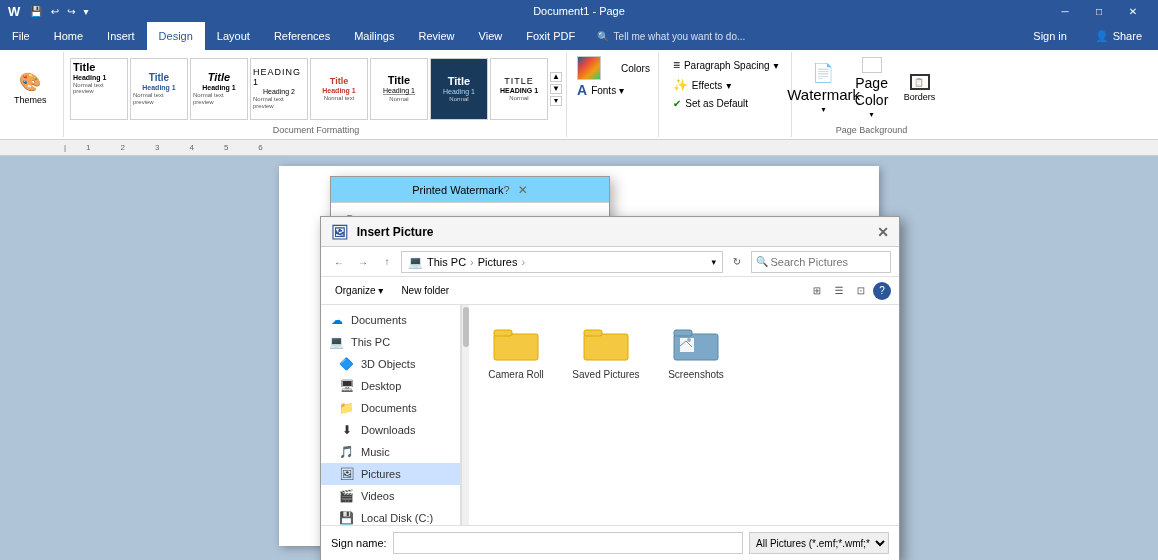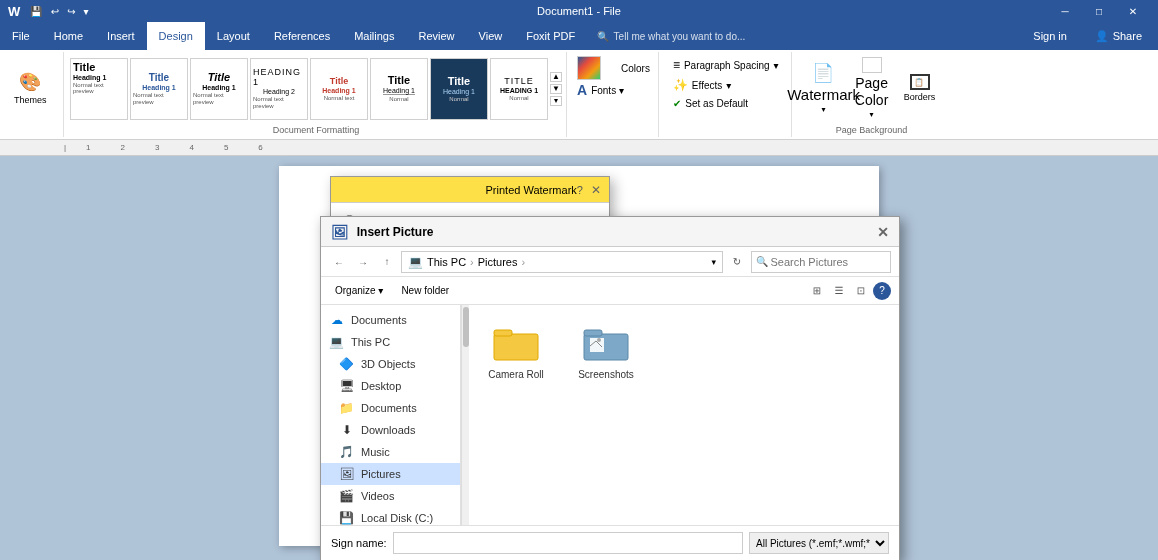--- a/index.html
+++ b/index.html
@@ -27,21 +27,21 @@
 
     
     .document-area { background: #b0c4d8; display: flex; justify-content: center; padding: 10px; height: 420px; position: relative; }
     .document-page { background: white; width: 600px; height: 380px; box-shadow: 2px 2px 8px rgba(0,0,0,0.3); }
 
     
     .ruler { background: #f0f0f0; height: 16px; border-bottom: 1px solid #ccc; display: flex; align-items: center; padding: 0 4px; font-size: 8px; color: #666; }
 
     
     .watermark-dialog { position: absolute; top: 20px; left: 330px; background: white; border: 1px solid #999; box-shadow: 4px 4px 12px rgba(0,0,0,0.3); width: 280px; z-index: 10; }
-    .dialog-title-bar { background: #fde047; border-bottom: 1px solid #ccc; height: 26px; display: flex; align-items: center; justify-content: flex-end; padding: 0 8px; font-size: 11px; }
+    .dialog-title-bar { background: #7dd3fc; border-bottom: 1px solid #ccc; height: 26px; display: flex; align-items: center; justify-content: center; padding: 0 8px; font-size: 11px; }
     .dialog-close { cursor: pointer; font-size: 12px; color: #666; }
 
     
     .insert-dialog { position: absolute; top: 60px; left: 320px; background: white; border: 1px solid #999; box-shadow: 4px 4px 12px rgba(0,0,0,0.4); width: 580px; z-index: 20; }
     .insert-dialog-title { background: #f5f5f5; border-bottom: 1px solid #ccc; height: 30px; display: flex; align-items: center; justify-content: space-between; padding: 0 10px; font-size: 12px; font-weight: 600; }
     .insert-dialog-close { cursor: pointer; font-size: 14px; color: #666; }
 
     
     .browser-toolbar { height: 30px; display: flex; align-items: center; padding: 0 8px; gap: 4px; border-bottom: 1px solid #e0e0e0; }
     .nav-btn { width: 20px; height: 20px; display: flex; align-items: center; justify-content: center; cursor: pointer; border: 1px solid transparent; font-size: 10px; color: #555; }
@@ -89,21 +89,21 @@
 <div class="title-bar">
   <div class="title-bar-left">
     <div class="quick-access">
       <span style="color:white;font-size:13px;font-weight:bold;margin-right:4px;">W</span>
       <span class="qa-btn">💾</span>
       <span class="qa-btn">↩</span>
       <span class="qa-btn">↪</span>
       <span class="qa-btn">▾</span>
     </div>
   </div>
-  <div class="title-bar-title">Document1 - File</div>
+  <div class="title-bar-title">Document1 - Page</div>
   <div class="title-bar-controls">
     <div class="title-bar-btn">─</div>
     <div class="title-bar-btn">□</div>
     <div class="title-bar-btn close">✕</div>
   </div>
 </div>
 
 <div class="ribbon-tabs">
   <div class="ribbon-tab">File</div>
   <div class="ribbon-tab">Home</div>
@@ -384,20 +384,29 @@
         <div class="folder-item">
           <div class="folder-icon-wrap">
             <svg class="folder-svg" viewBox="0 0 48 40">
               <rect x="2" y="12" width="44" height="26" rx="2" fill="#f5c842" stroke="#e0a800" stroke-width="1"></rect>
               <rect x="2" y="8" width="18" height="6" rx="2" fill="#f5c842" stroke="#e0a800" stroke-width="1"></rect>
             </svg>
           </div>
           <span class="folder-label">Camera Roll</span>
         </div>
 
+        <div class="folder-item">
+          <div class="folder-icon-wrap">
+            <svg class="folder-svg" viewBox="0 0 48 40">
+              <rect x="2" y="12" width="44" height="26" rx="2" fill="#f5c842" stroke="#e0a800" stroke-width="1"></rect>
+              <rect x="2" y="8" width="18" height="6" rx="2" fill="#f5c842" stroke="#e0a800" stroke-width="1"></rect>
+            </svg>
+          </div>
+          <span class="folder-label">Saved Pictures</span>
+        </div>
 
         <div class="folder-item">
           <div class="folder-icon-wrap">
             <svg class="folder-svg" viewBox="0 0 48 40">
               <rect x="2" y="12" width="44" height="26" rx="2" fill="#7ea8c8" stroke="#5a88a8" stroke-width="1"></rect>
               <rect x="2" y="8" width="18" height="6" rx="2" fill="#7ea8c8" stroke="#5a88a8" stroke-width="1"></rect>
               <rect x="8" y="16" width="14" height="14" fill="white" opacity="0.9"></rect>
               <line x1="8" y1="24" x2="14" y2="19" stroke="#888" stroke-width="1"></line>
               <line x1="14" y1="19" x2="20" y2="25" stroke="#888" stroke-width="1"></line>
               <circle cx="17" cy="18" r="2" fill="#aaa"></circle>

